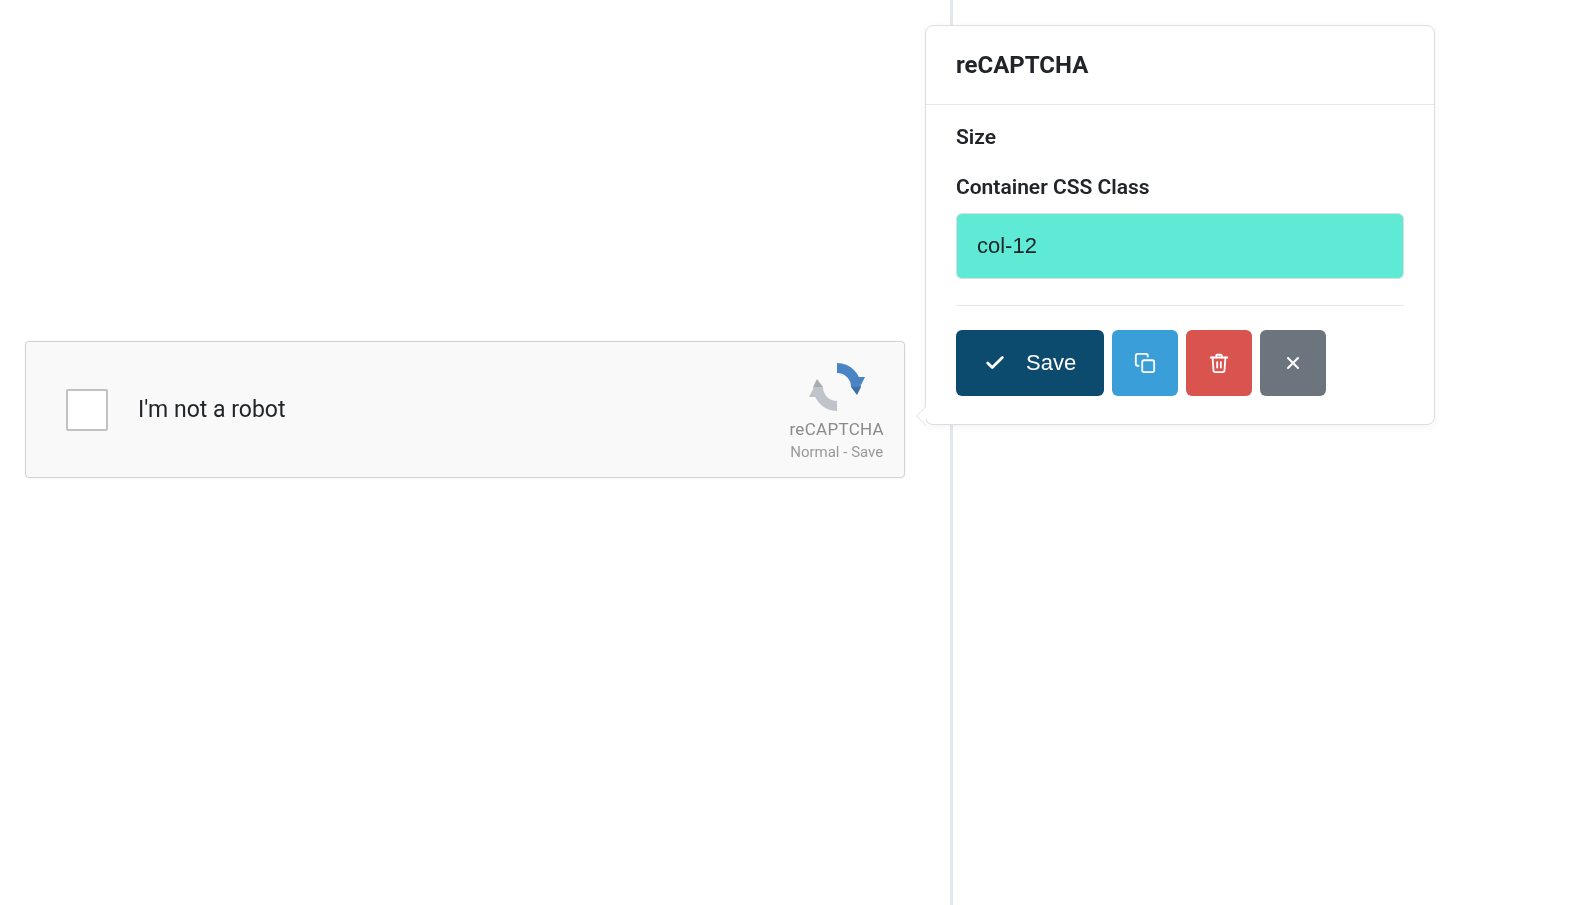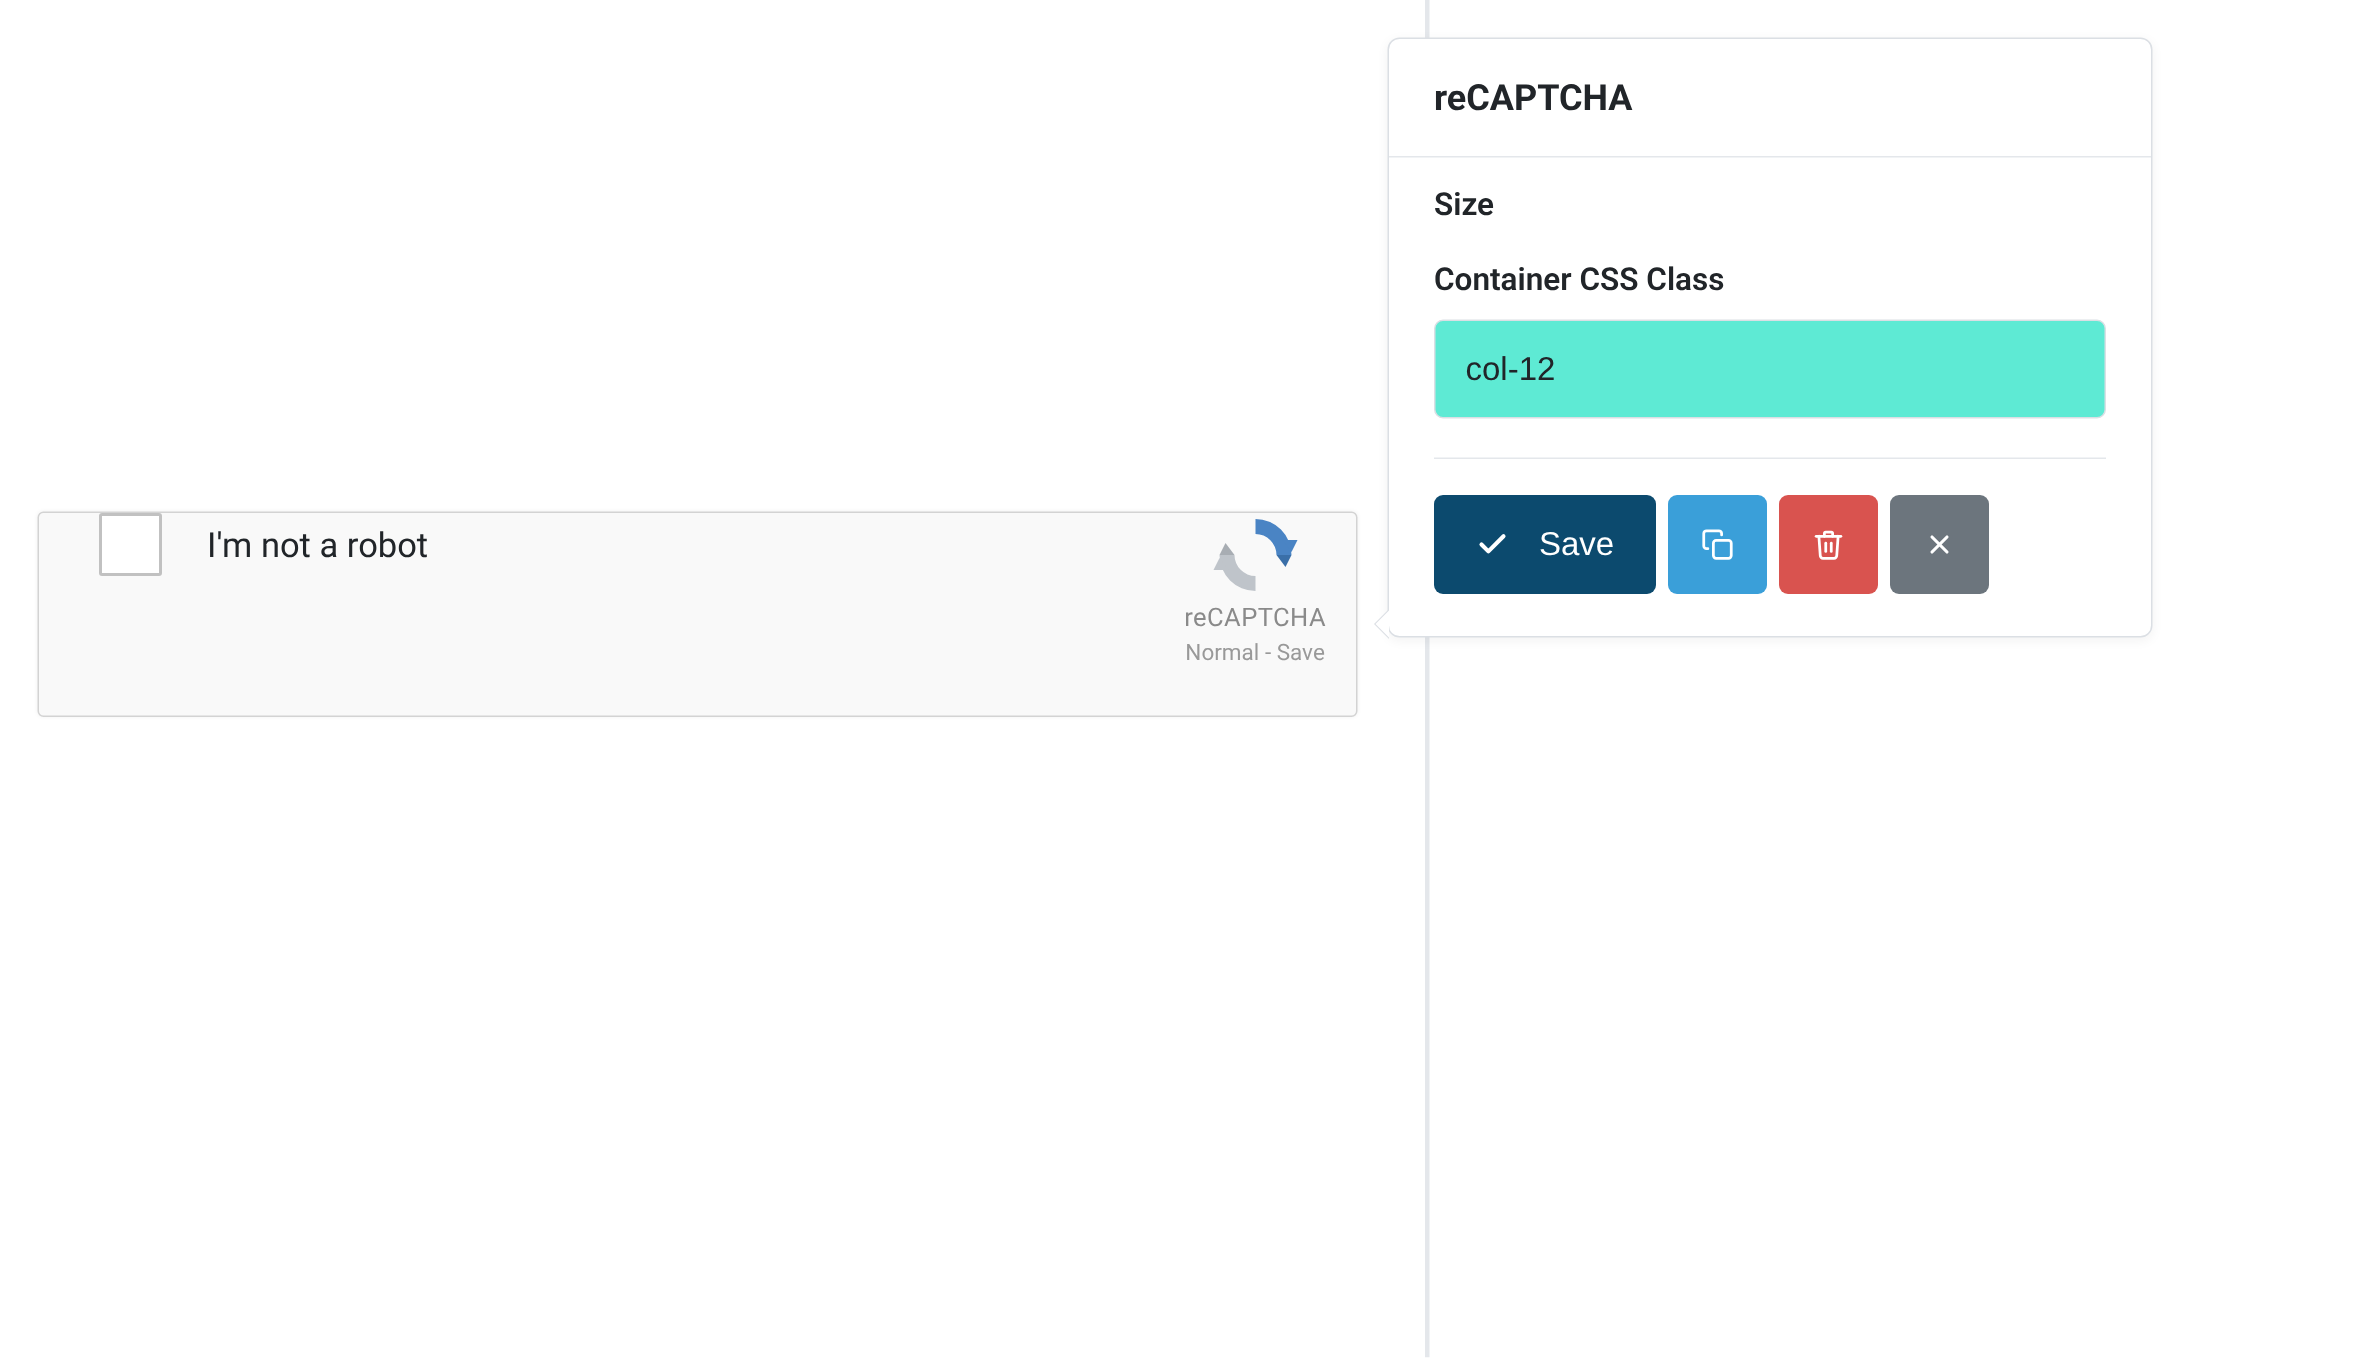--- a/index.html
+++ b/index.html
@@ -34,21 +34,21 @@
       position: absolute;
       left: 25px;
       top: 341px;
       width: 880px;
       height: 137px;
       background: #f9f9f9;
       border: 1px solid #d3d3d3;
       border-radius: 4px;
       box-shadow: 0 0 3px rgba(0,0,0,0.05);
       display: flex;
-      align-items: flex-start;
+      align-items: center;
       justify-content: space-between;
       padding-left: 40px;
       padding-right: 20px;
     }
     .recaptcha-left {
       display: flex;
       align-items: center;
       gap: 30px;
     }
     .recaptcha-checkbox {

